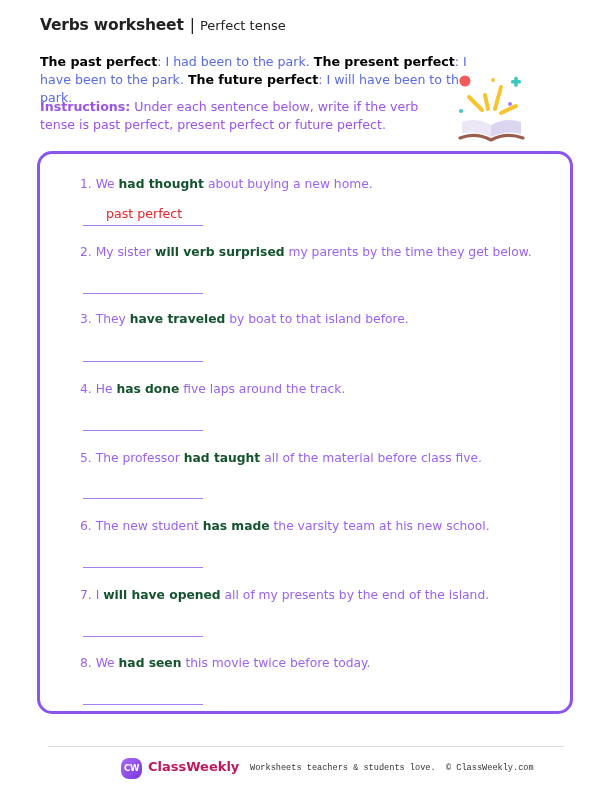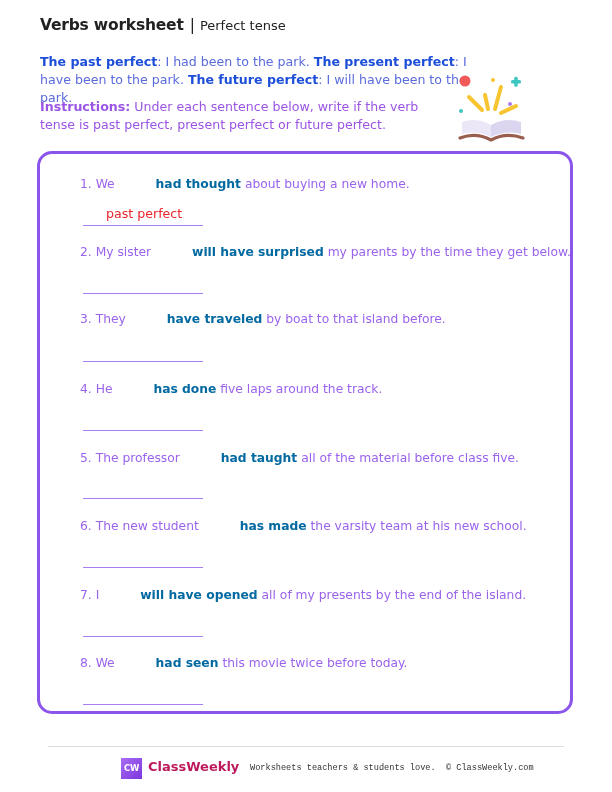--- a/index.html
+++ b/index.html
@@ -2,31 +2,31 @@
 <html><head>
 <meta charset="utf-8">
 <style>
   html, body { margin: 0; padding: 0; background: #ffffff; }
   body { width: 612px; height: 792px; position: relative; overflow: hidden; font-family: "DejaVu Sans", "Liberation Sans", sans-serif; }
   .title { position: absolute; left: 40px; top: 16px; font-size: 15.5px; color: #222; white-space: nowrap; }
   .title .main { font-weight: bold; letter-spacing: -0.2px; }
   .title .sep { font-weight: normal; margin: 0 5px 0 6px; color: #222; }
   .title .sub { font-size: 13px; color: #222; }
   .intro { position: absolute; left: 40px; top: 53px; width: 440px; font-size: 12.6px; line-height: 18px; color: #5a6bdc; }
-  .intro b { color: #1d4ed8; }
+  .intro b { color: #000000; }
   .instr { position: absolute; left: 40px; top: 98px; width: 400px; font-size: 12.6px; line-height: 18px; color: #9a55e4; }
   .instr b { font-weight: bold; }
   .illus { position: absolute; left: 452px; top: 70px; width: 80px; height: 75px; }
   .box { position: absolute; left: 37px; top: 151px; width: 536px; height: 563px; border: 3px solid #8b55ec; border-radius: 15px; box-sizing: border-box; }
   .q { position: absolute; left: 80px; font-size: 12.3px; color: #9a63ec; white-space: nowrap; }
-  .q b { color: #0369a1; margin-left: 37px; }
+  .q b { color: #14532d; }
   .line { position: absolute; left: 83px; width: 120px; height: 0; border-top: 1.3px solid #a77ef0; }
   .answer { position: absolute; left: 106px; font-size: 12.6px; color: #e8262e; white-space: nowrap; }
   .footer-rule { position: absolute; left: 48px; top: 746px; width: 516px; border-top: 1px solid #dcdcdc; }
-  .logo-badge { position: absolute; left: 121px; top: 758px; width: 21px; height: 21px; border-radius: 0; background: linear-gradient(135deg, #a86cf4, #7b36de); color: #fff; font-size: 8.5px; font-weight: bold; line-height: 21px; text-align: center; letter-spacing: -0.3px; }
+  .logo-badge { position: absolute; left: 121px; top: 758px; width: 21px; height: 21px; border-radius: 8px; background: linear-gradient(135deg, #a86cf4, #7b36de); color: #fff; font-size: 8.5px; font-weight: bold; line-height: 21px; text-align: center; letter-spacing: -0.3px; }
   .logo-text { position: absolute; left: 148px; top: 759px; font-size: 13px; font-weight: bold; color: #be185d; }
   .footer-tag { position: absolute; left: 250px; top: 763px; font-size: 8.6px; color: #333; white-space: nowrap; font-family: Liberation Mono, monospace; }
 </style>
 </head>
 <body>
 
 <div class="title">
   <span class="main">Verbs worksheet</span><span class="sep">|</span><span class="sub">Perfect tense</span>
 </div>
 
@@ -55,21 +55,21 @@
     <path d="M8 68 Q24 62 39 70 Q54 62 71 68" fill="none" stroke="#9a5e4e" stroke-width="3.2" stroke-linecap="round" stroke-linejoin="round"></path>
   </svg>
 </div>
 
 <div class="box"></div>
 
 <div class="q" style="top:177px"><span>1.</span> <span>We </span><b>had thought</b><span> about buying a new home.</span></div>
 <div class="answer" style="top:206px">past perfect</div>
 <div class="line" style="top:225px"></div>
 
-<div class="q" style="top:245px"><span>2.</span> <span>My sister </span><b>will have surprised</b><span> my parents by the time they get below.</span></div>
+<div class="q" style="top:245px"><span>2.</span> <span>My sister </span><b>will verb surprised</b><span> my parents by the time they get below.</span></div>
 <div class="line" style="top:293px"></div>
 
 <div class="q" style="top:312px"><span>3.</span> <span>They </span><b>have traveled</b><span> by boat to that island before.</span></div>
 <div class="line" style="top:361px"></div>
 
 <div class="q" style="top:382px"><span>4.</span> <span>He </span><b>has done</b><span> five laps around the track.</span></div>
 <div class="line" style="top:430px"></div>
 
 <div class="q" style="top:451px"><span>5.</span> <span>The professor </span><b>had taught</b><span> all of the material before class five.</span></div>
 <div class="line" style="top:498px"></div>

